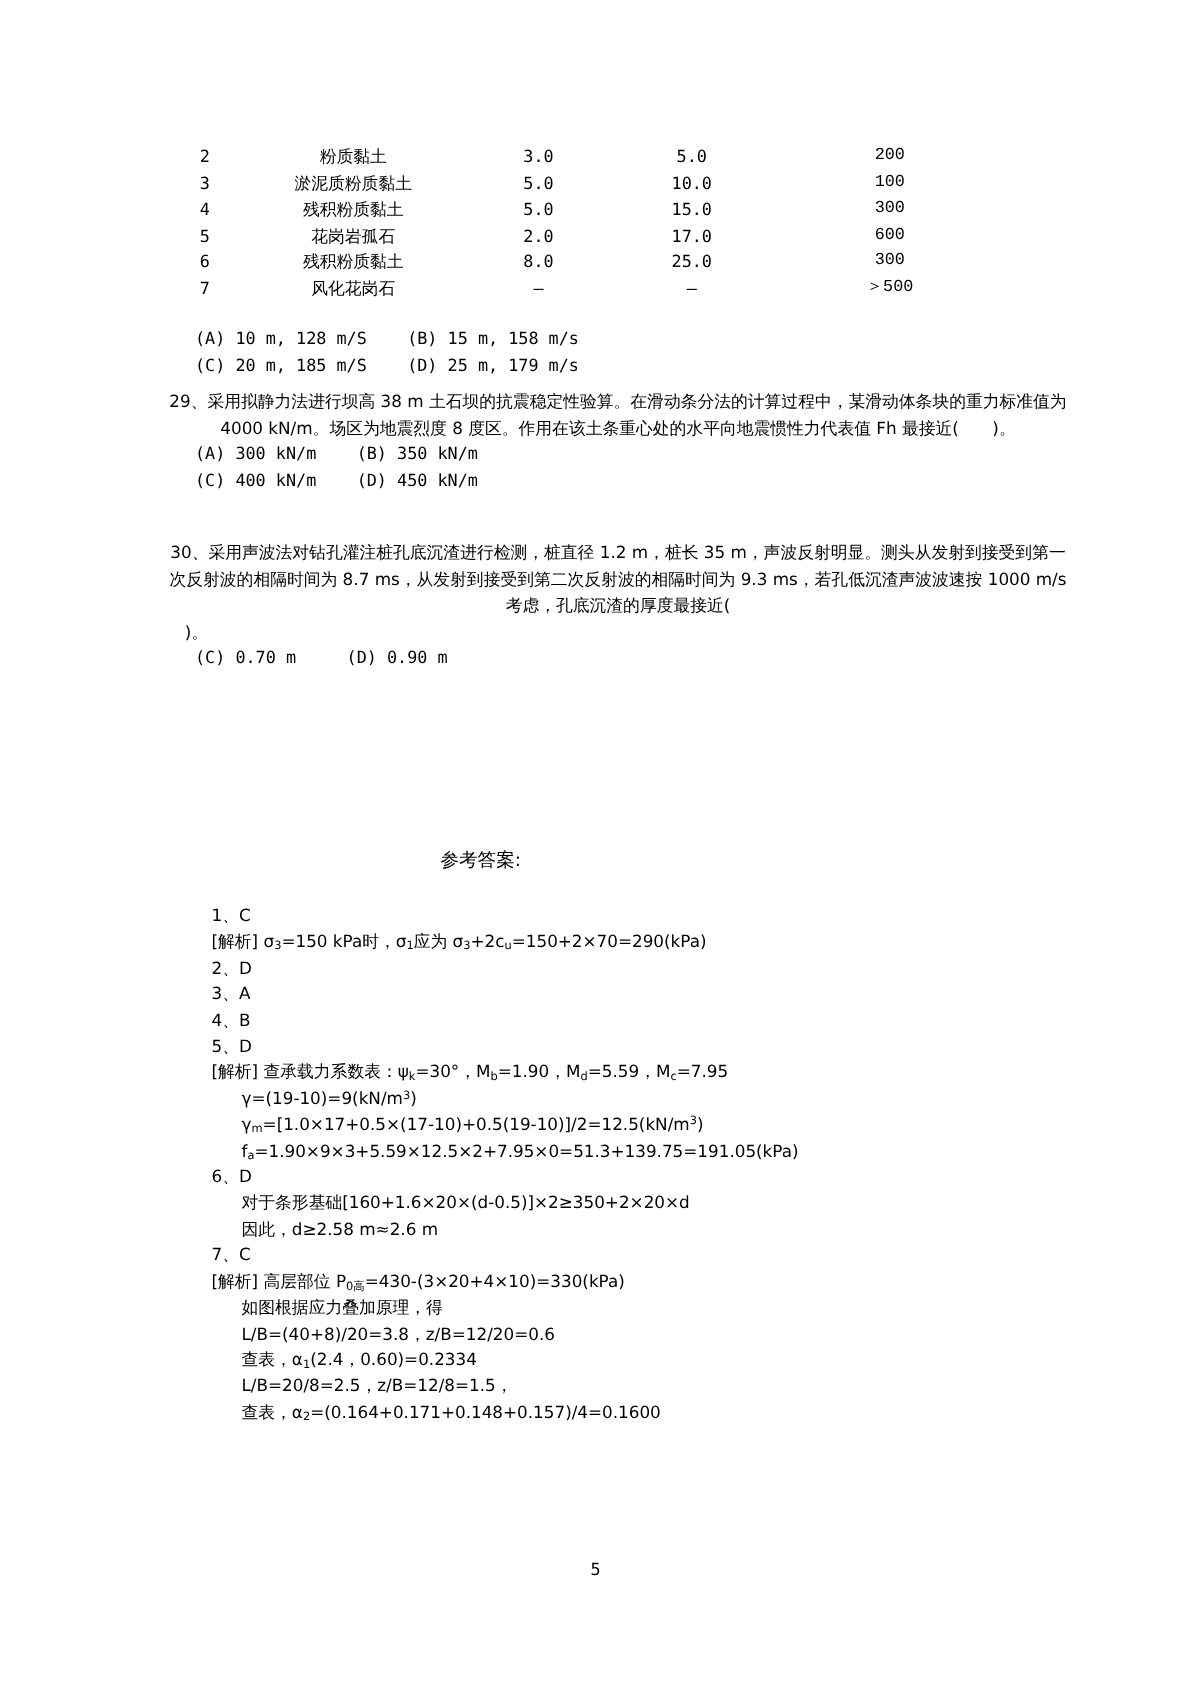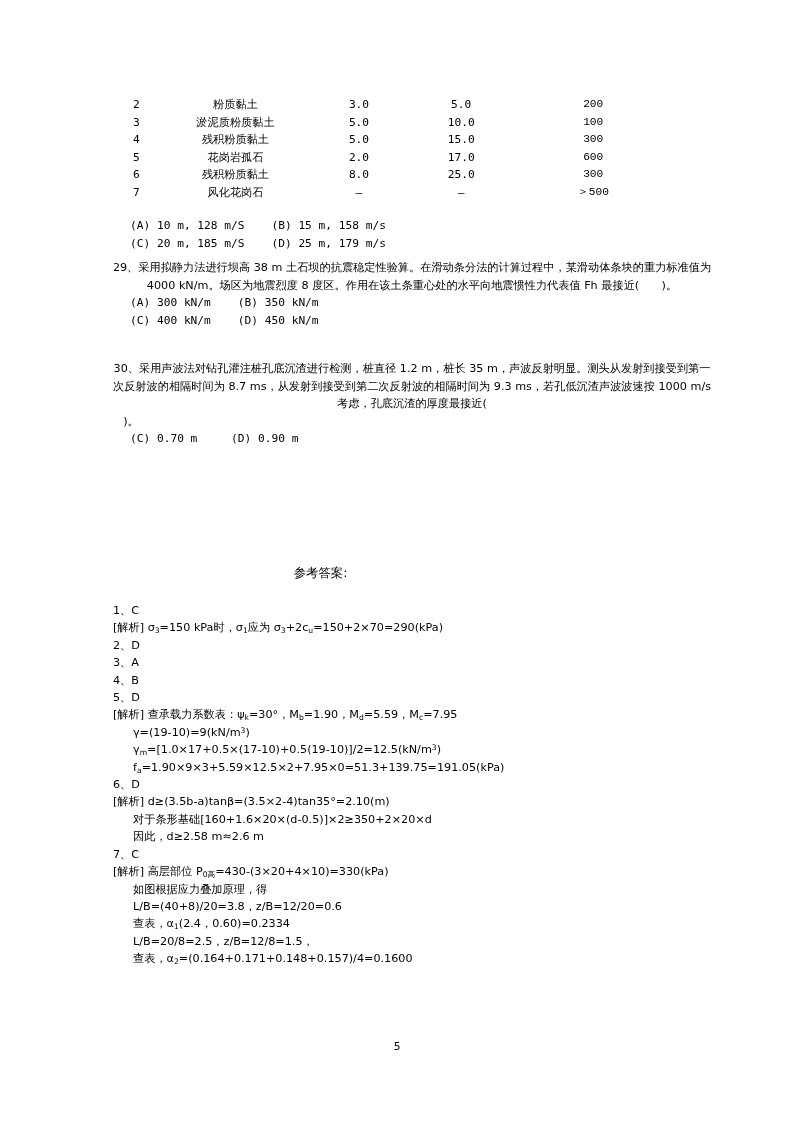--- a/index.html
+++ b/index.html
@@ -91,20 +91,21 @@
   .ans-list {
     position: absolute;
     left: 113px;
     top: 602px;
     width: 640px;
   }
   .ans-line {
     font-size: 11.2px;
     line-height: 17.4px;
     white-space: pre;
+    margin-left: 28px;
   }
   .ind-1 { padding-left: 20px; }
 
   .page-num {
     position: absolute;
     left: 0;
     top: 1040px;
     width: 794px;
     text-align: center;
     font-size: 11.2px;
@@ -187,21 +188,20 @@
       <div class="ans-line cjk">[解析] σ<sub>3</sub>=150 kPa时，σ<sub>1</sub>应为 σ<sub>3</sub>+2c<sub>u</sub>=150+2×70=290(kPa)</div>
       <div class="ans-line cjk">2、D</div>
       <div class="ans-line cjk">3、A</div>
       <div class="ans-line cjk">4、B</div>
       <div class="ans-line cjk">5、D</div>
       <div class="ans-line cjk">[解析] 查承载力系数表：ψ<sub>k</sub>=30°，M<sub>b</sub>=1.90，M<sub>d</sub>=5.59，M<sub>c</sub>=7.95</div>
       <div class="ans-line cjk ind-1">γ=(19-10)=9(kN/m<sup>3</sup>)</div>
       <div class="ans-line cjk ind-1">γ<sub>m</sub>=[1.0×17+0.5×(17-10)+0.5(19-10)]/2=12.5(kN/m<sup>3</sup>)</div>
       <div class="ans-line cjk ind-1">f<sub>a</sub>=1.90×9×3+5.59×12.5×2+7.95×0=51.3+139.75=191.05(kPa)</div>
       <div class="ans-line cjk">6、D</div>
-      <div class="ans-line cjk">[解析] d≥(3.5b-a)tanβ=(3.5×2-4)tan35°=2.10(m)</div>
       <div class="ans-line cjk ind-1">对于条形基础[160+1.6×20×(d-0.5)]×2≥350+2×20×d</div>
       <div class="ans-line cjk ind-1">因此，d≥2.58 m≈2.6 m</div>
       <div class="ans-line cjk">7、C</div>
       <div class="ans-line cjk">[解析] 高层部位 P<sub>0高</sub>=430-(3×20+4×10)=330(kPa)</div>
       <div class="ans-line cjk ind-1">如图根据应力叠加原理，得</div>
       <div class="ans-line cjk ind-1">L/B=(40+8)/20=3.8，z/B=12/20=0.6</div>
       <div class="ans-line cjk ind-1">查表，α<sub>1</sub>(2.4，0.60)=0.2334</div>
       <div class="ans-line cjk ind-1">L/B=20/8=2.5，z/B=12/8=1.5，</div>
       <div class="ans-line cjk ind-1">查表，α<sub>2</sub>=(0.164+0.171+0.148+0.157)/4=0.1600</div>
     </div>

